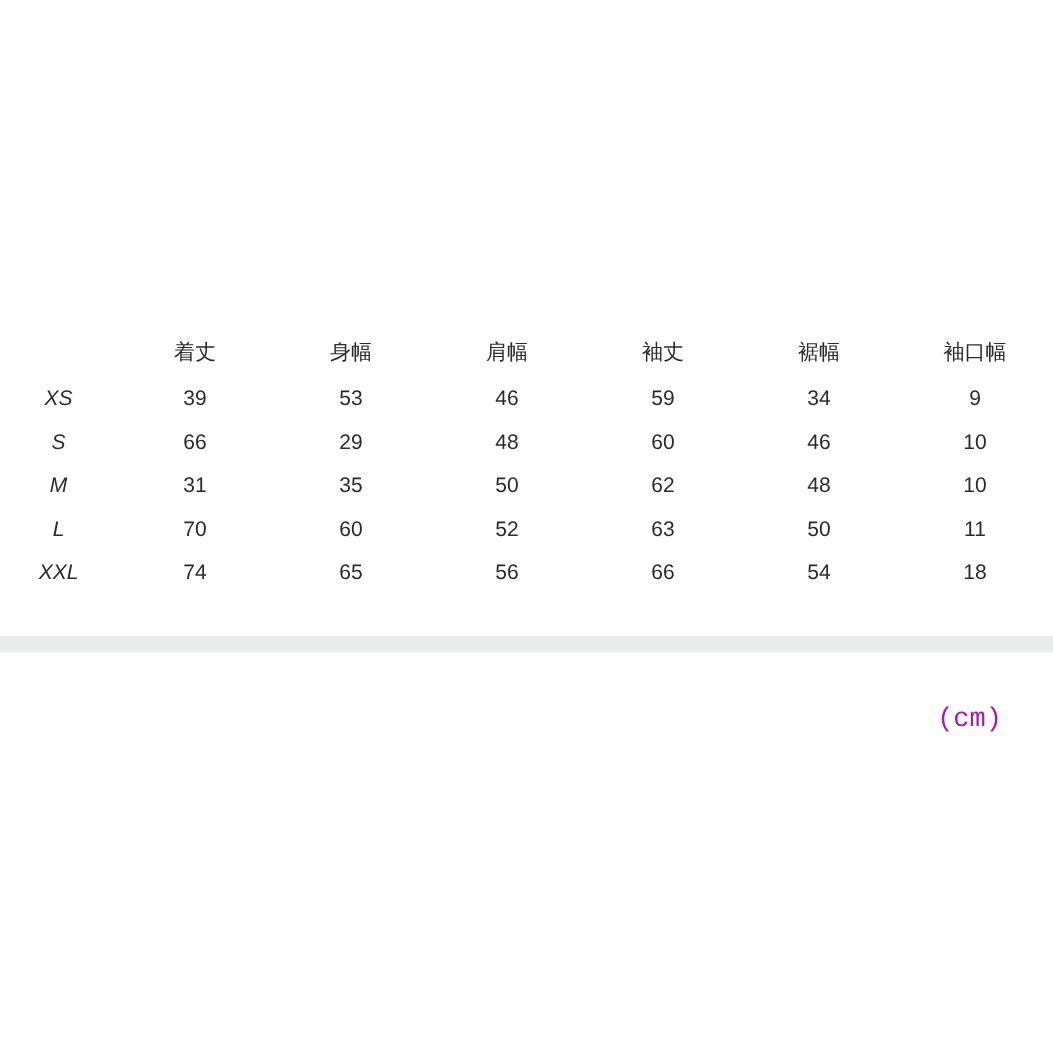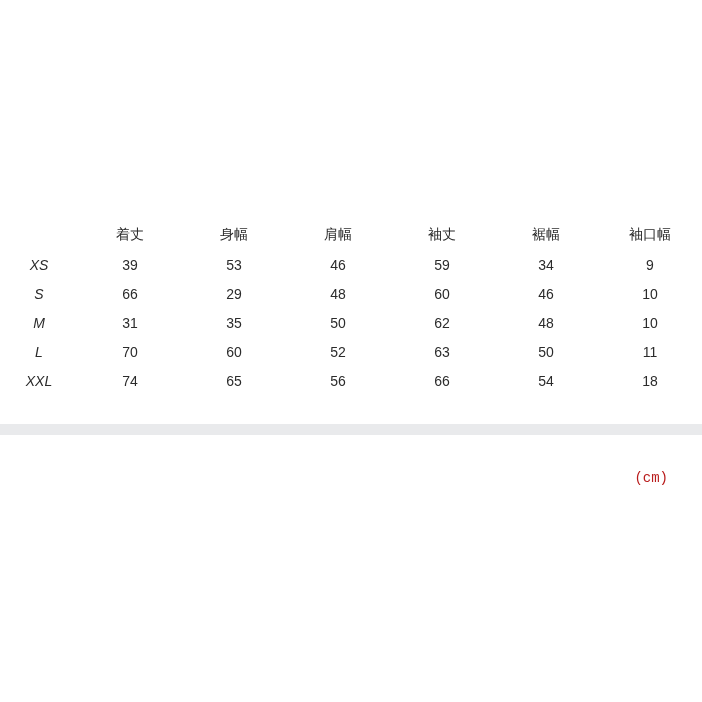--- a/index.html
+++ b/index.html
@@ -60,22 +60,22 @@
     left: 0;
     top: 424px;
     width: 702px;
     height: 11px;
     background: #e9eaec;
   }
   .unit {
     position: absolute;
     right: 34px;
     top: 470px;
-    font-size: 14px;
-    color: #b91c1c;
+    font-size: 18px;
+    color: #a21caf;
     font-family: "Liberation Mono", monospace;
   }
 </style>
 </head>
 <body>
 
 <div class="page">
 
   <table class="size-table">
     <thead>

